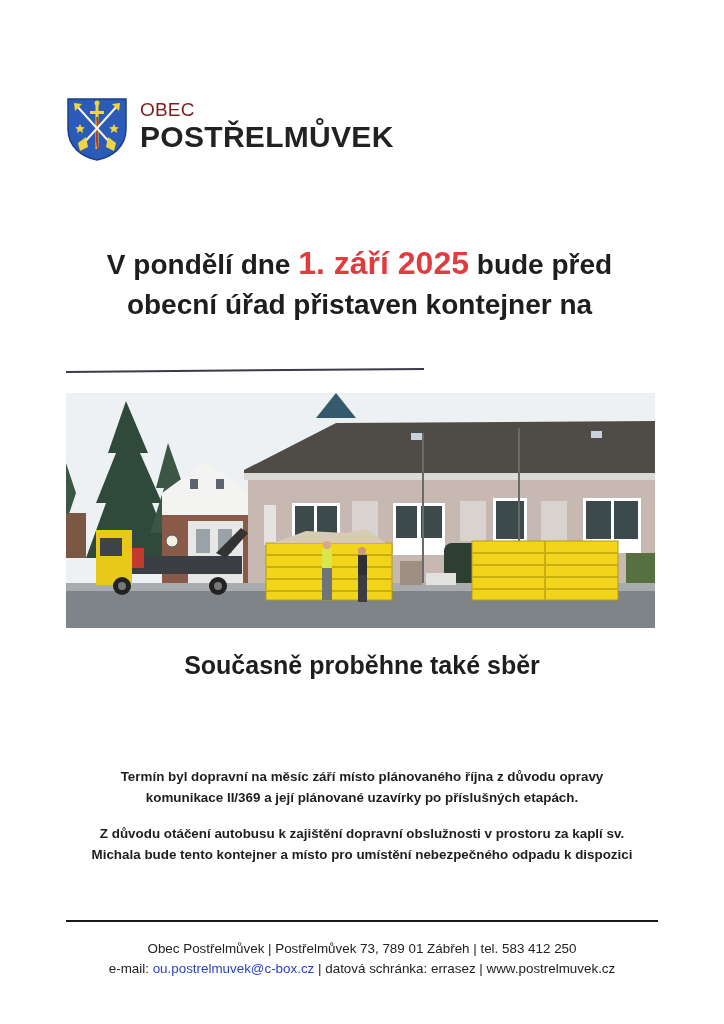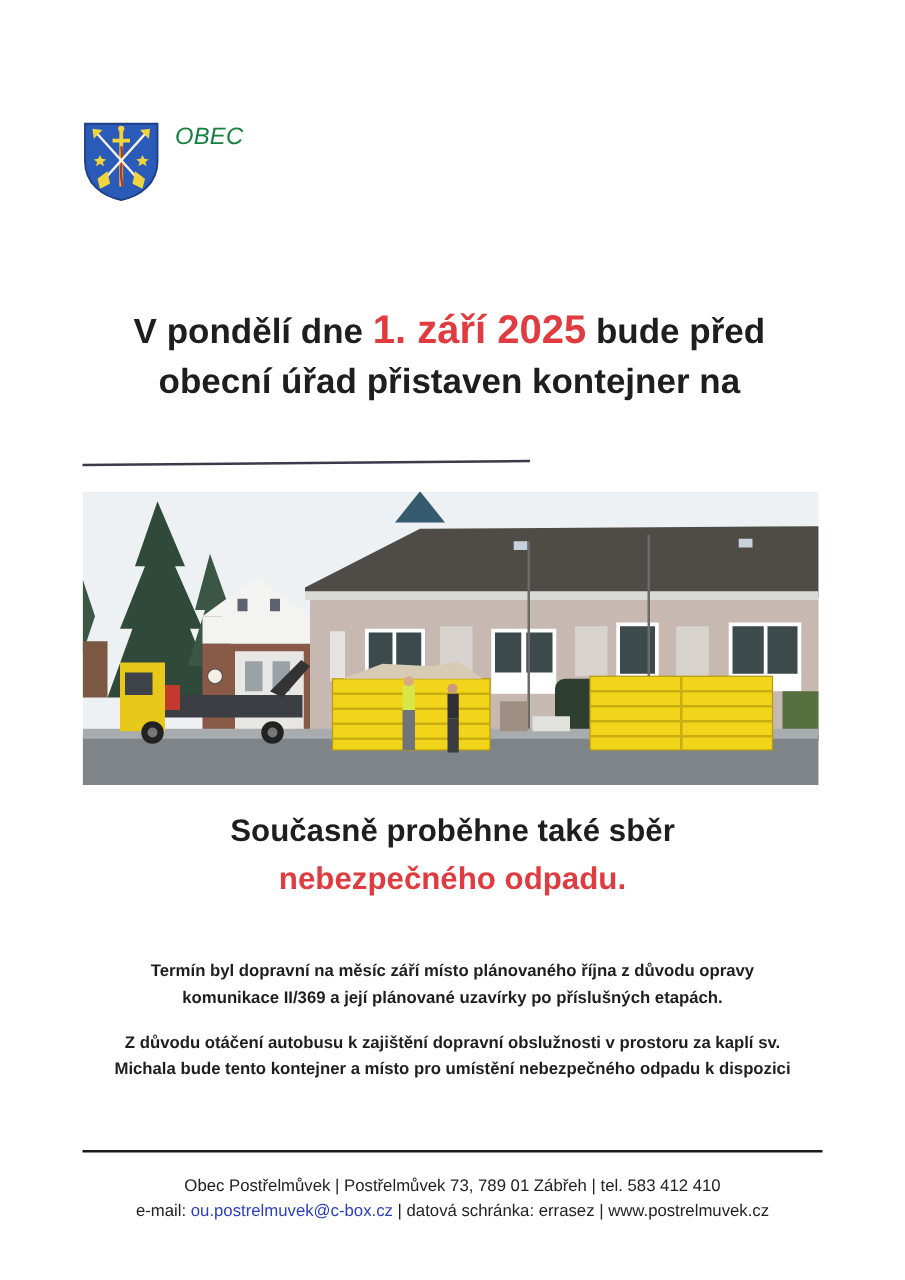--- a/index.html
+++ b/index.html
@@ -2,21 +2,21 @@
 <html><head>
 <meta charset="utf-8">
 <style>
   html, body { margin: 0; padding: 0; background: #ffffff; }
   body { width: 724px; height: 1024px; position: relative; overflow: hidden;
          font-family: "Liberation Sans", sans-serif; color: #1c1c1c; }
 
   .header { position: absolute; left: 66px; top: 97px; height: 64px; display: flex; align-items: flex-start; }
   .coat { width: 62px; height: 64px; }
   .brand { margin-left: 12px; }
-  .brand-small { font-size: 19px; line-height: 20px; color: #15803d; margin-top: 3px; letter-spacing: 0.2px; font-style: italic; }
+  .brand-small { font-size: 19px; line-height: 20px; color: #7f1d1d; margin-top: 3px; letter-spacing: 0.2px; }
   .brand-big { font-size: 30px; line-height: 34px; font-weight: bold; color: #222; letter-spacing: 0.3px; }
 
   .headline { position: absolute; left: 0; width: 719px; top: 243px; text-align: center;
               font-size: 28px; line-height: 40px; font-weight: bold; color: #1e1e1e; }
   .red { color: #e03c40; }
   .headline .big-red { font-size: 32px; }
 
   .rule-top { position: absolute; left: 66px; top: 371px; width: 358px; height: 2px;
               background: #3a3a4a; transform: rotate(-0.5deg); transform-origin: left center; }
 
@@ -56,20 +56,21 @@
     <path d="M12 46 L20 40 L22 50 L14 54 Z" fill="#f2d53c"></path>
     <path d="M50 46 L42 40 L40 50 L48 54 Z" fill="#f2d53c"></path>
 
     <g fill="#f2d53c">
       <polygon points="14,27 15.5,30 19,30.5 16.3,32.5 17.2,36 14,34 10.8,36 11.7,32.5 9,30.5 12.5,30"></polygon>
       <polygon points="48,27 49.5,30 53,30.5 50.3,32.5 51.2,36 48,34 44.8,36 45.7,32.5 43,30.5 46.5,30"></polygon>
     </g>
   </svg>
   <div class="brand">
     <div class="brand-small">OBEC</div>
+    <div class="brand-big">POSTŘELMŮVEK</div>
   </div>
 </div>
 
 <div class="headline">
   <div>
     <span>V pondělí dne </span><span class="red big-red">1. září 2025</span><span> bude před</span>
   </div>
   <div>obecní úřad přistaven kontejner na</div>
 </div>
 
@@ -167,32 +168,31 @@
         <line x1="406" y1="172" x2="552" y2="172"></line>
       <line x1="406" y1="184" x2="552" y2="184"></line>
         <line x1="406" y1="196" x2="552" y2="196"></line>
       <line x1="479" y1="148" x2="479" y2="207"></line>
     </g>
   </svg>
 </div>
 
 <div class="subhead">
   <div>Současně proběhne také sběr</div>
-  <div class="red">nebezpečného odpadu.</div>
 </div>
 
 <div class="para para1">
   <div>Termín byl dopravní na měsíc září místo plánovaného října z důvodu opravy</div>
   <div>komunikace II/369 a její plánované uzavírky po příslušných etapách.</div>
 </div>
 <div class="para para2">
   <div>Z důvodu otáčení autobusu k zajištění dopravní obslužnosti v prostoru za kaplí sv.</div>
   <div>Michala bude tento kontejner a místo pro umístění nebezpečného odpadu k dispozici</div>
 </div>
 
 <div class="rule-bottom"></div>
 
 <div class="footer">
-  <div>Obec Postřelmůvek | Postřelmůvek 73, 789 01 Zábřeh | tel. 583 412 410</div>
+  <div>Obec Postřelmůvek | Postřelmůvek 73, 789 01 Zábřeh | tel. 583 412 250</div>
   <div>
     <span>e-mail: </span><a>ou.postrelmuvek@c-box.cz</a><span> | datová schránka: errasez | www.postrelmuvek.cz</span>
   </div>
 </div>
 
 </body></html>

